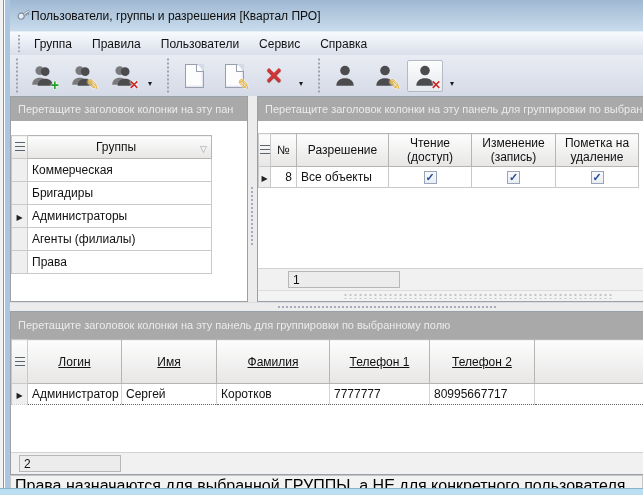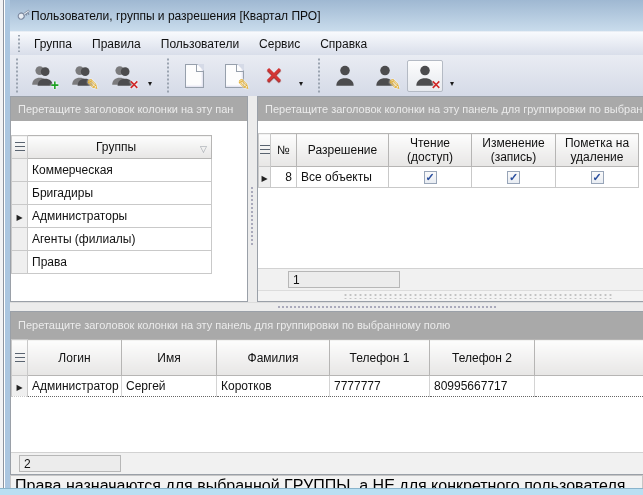--- a/index.html
+++ b/index.html
@@ -72,21 +72,21 @@
   .hscroll .dots { position:absolute; left:85px; width:270px; top:2px; bottom:2px;
                    background-image:radial-gradient(circle,#c2c2c2 1px,transparent 1.2px); background-size:5px 4px; }
 
   .hsplit { position:relative; height:9px; background:#ececec; border-top:1px solid #dcdcdc; }
   .hsplit .dots { position:absolute; left:267px; width:220px; top:2px; height:5px;
                   background-image:radial-gradient(circle,#aab 1px,transparent 1.2px); background-size:4px 4px; }
 
   .panel-bottom { position:relative; height:164px; background:#fff; border:1px solid #9aa0a8; border-right:none; }
   .panel-bottom .hint-band { height:27px; line-height:27px; }
   .users-grid { width:633px; }
-  .users-grid th { height:36px; }
+  .users-grid th { height:44px;text-decoration:underline; }
   .users-grid td { height:21px; border-color:#d4d4d4; }
   .users-grid col.c-ind { width:16px; }
   .sel-row td { border-top:1px dotted #666; border-bottom:1px dotted #666; }
 
   .statusbar { height:21px; background:#f2f2f2; border:1px solid #c6c6c6; line-height:19px; padding-left:4px; font-size:16px; color:#000; }
   .bottom-blue { position:absolute; left:0; right:0; bottom:0; height:7px; background:#badff2; border-top:1px solid #8ab4cc; }
 
   .person { display:block; }
 </style>
 </head>

